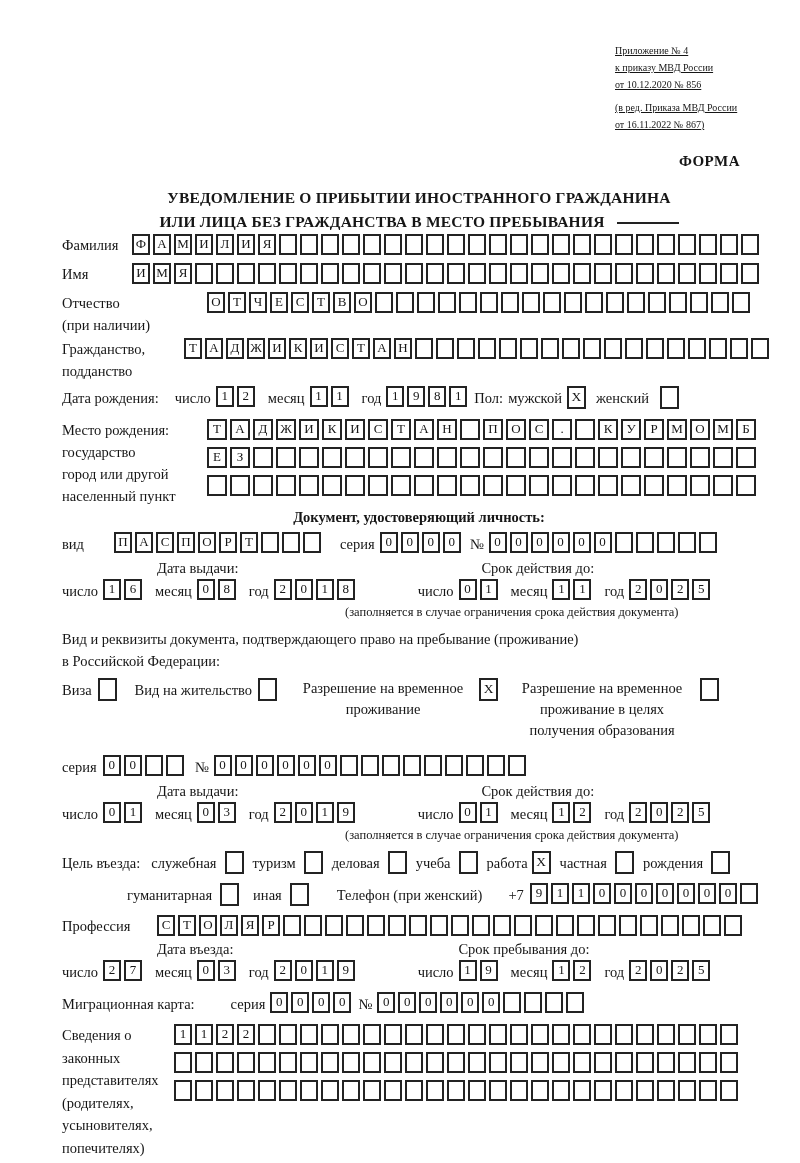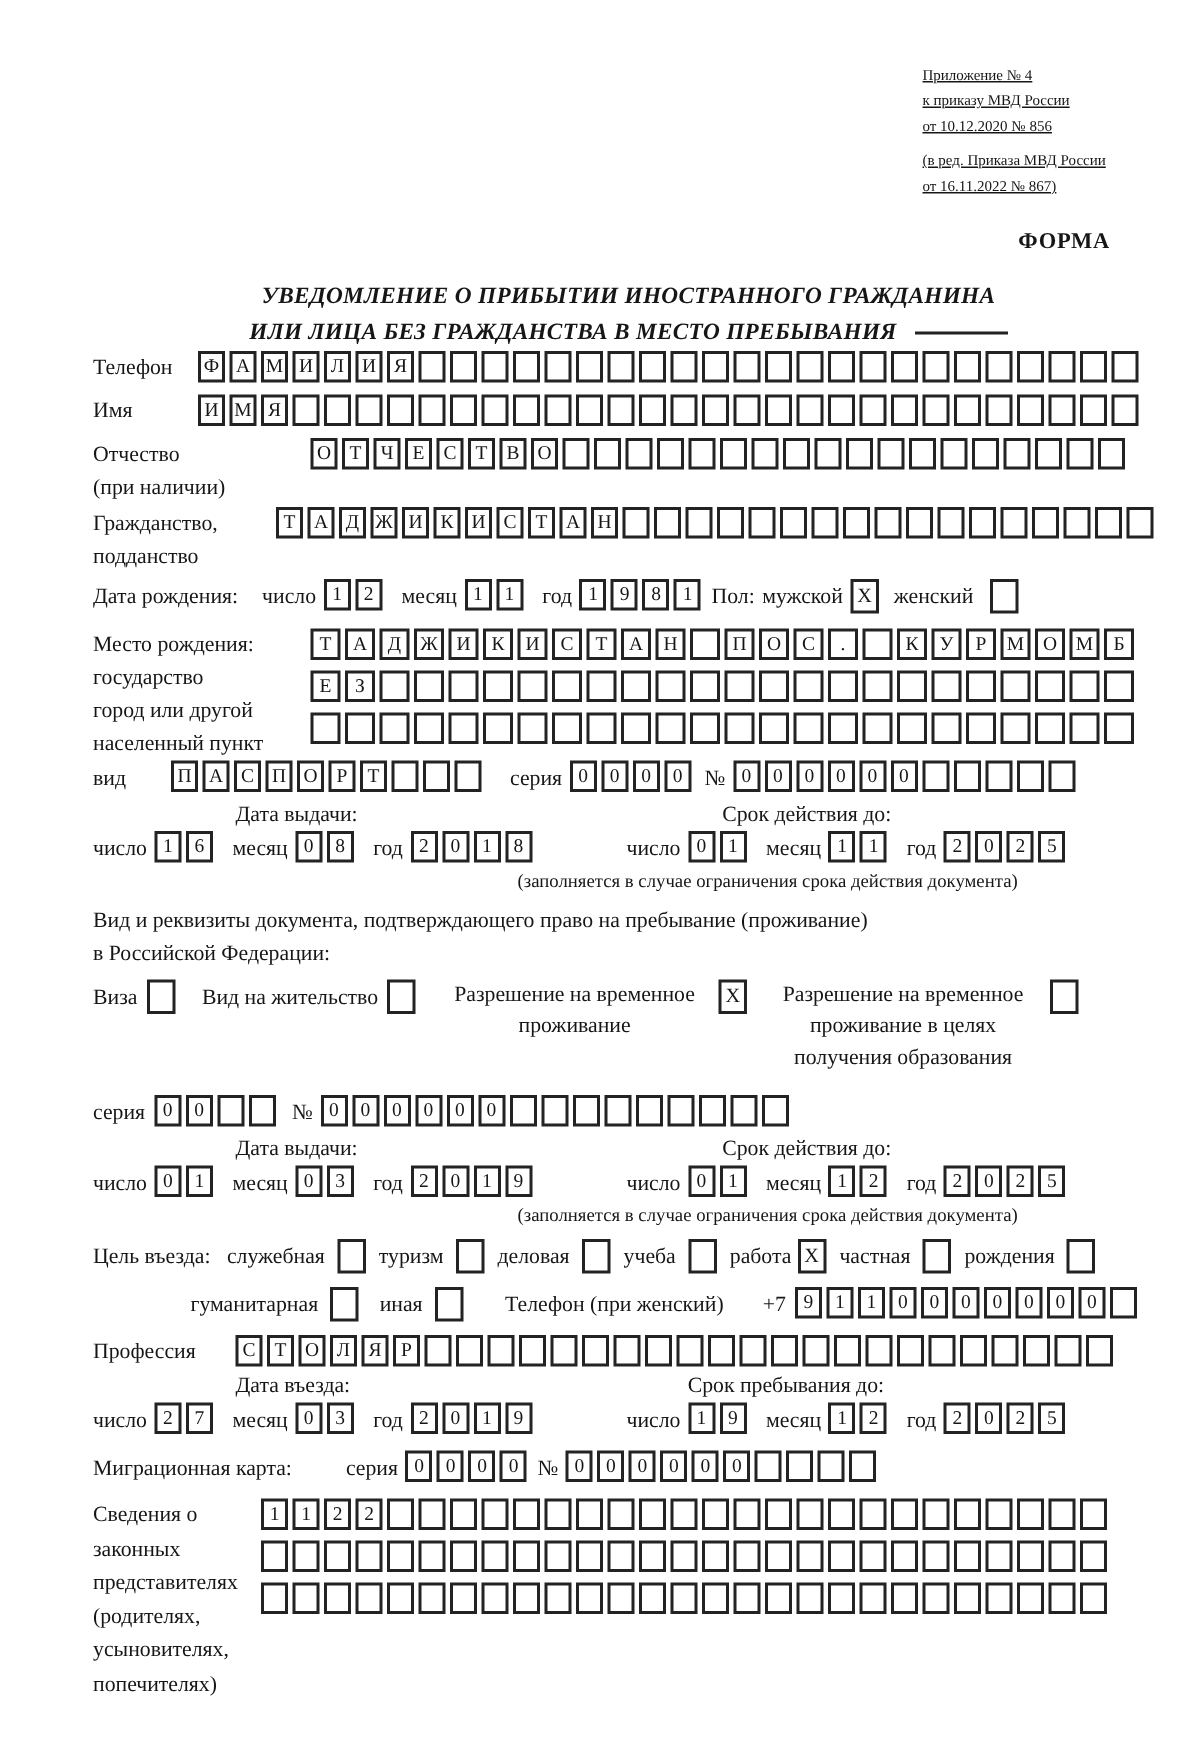--- a/index.html
+++ b/index.html
@@ -10,21 +10,21 @@
     font-family: "Liberation Serif", "DejaVu Serif", serif;
     font-size: 14.5px;
   }
   .page { padding: 42px 24px 0 62px; position: relative; }
 
   .appendix { margin-left: 553px; font-size: 10px; line-height: 17px; text-decoration: underline; }
   .appendix .amend { margin-top: 6px; }
 
   .forma { text-align: right; margin: 20px 36px 0 0; font-weight: bold; font-size: 15px; letter-spacing: .5px; }
 
-  .title { text-align: center; font-weight: bold; font-size: 15.5px; line-height: 24px; margin: 16px 0 0 0; letter-spacing: .2px; font-style: italic; }
+  .title { text-align: center; font-weight: bold; font-size: 15.5px; line-height: 24px; margin: 16px 0 0 0; letter-spacing: .2px; }
   .uline { display: inline-block; width: 62px; border-bottom: 2.2px solid #222; margin-left: 12px; transform: translateY(-3px); }
 
   .sec1 { margin: 18px 0 14px 2px; font-weight: bold; font-size: 14.8px; letter-spacing: .3px; white-space: nowrap; }
 
   .row { display: flex; align-items: flex-start; margin-bottom: 7px; }
   .lbl { line-height: 22px; flex: none; }
   .sub { line-height: 22px; }
   .w70 { width: 70px; } .w145 { width: 145px; } .w122 { width: 122px; } .w46 { width: 46px; } .w95 { width: 95px; }
 
   .boxes { white-space: nowrap; }
@@ -82,21 +82,21 @@
 
   <div class="title">
     <div>УВЕДОМЛЕНИЕ О ПРИБЫТИИ ИНОСТРАННОГО ГРАЖДАНИНА</div>
     <div>
       <span>ИЛИ ЛИЦА БЕЗ ГРАЖДАНСТВА В МЕСТО ПРЕБЫВАНИЯ</span><span class="uline"></span>
     </div>
   </div>
 
 
   <div class="row">
-    <div class="lbl w70">Телефон</div>
+    <div class="lbl w70">Фамилия</div>
     <div class="boxes"><span class="cell">Ф</span><span class="cell">А</span><span class="cell">М</span><span class="cell">И</span><span class="cell">Л</span><span class="cell">И</span><span class="cell">Я</span><span class="cell">&nbsp;</span><span class="cell">&nbsp;</span><span class="cell">&nbsp;</span><span class="cell">&nbsp;</span><span class="cell">&nbsp;</span><span class="cell">&nbsp;</span><span class="cell">&nbsp;</span><span class="cell">&nbsp;</span><span class="cell">&nbsp;</span><span class="cell">&nbsp;</span><span class="cell">&nbsp;</span><span class="cell">&nbsp;</span><span class="cell">&nbsp;</span><span class="cell">&nbsp;</span><span class="cell">&nbsp;</span><span class="cell">&nbsp;</span><span class="cell">&nbsp;</span><span class="cell">&nbsp;</span><span class="cell">&nbsp;</span><span class="cell">&nbsp;</span><span class="cell">&nbsp;</span><span class="cell">&nbsp;</span><span class="cell">&nbsp;</span></div>
   </div>
 
   <div class="row">
     <div class="lbl w70">Имя</div>
     <div class="boxes"><span class="cell">И</span><span class="cell">М</span><span class="cell">Я</span><span class="cell">&nbsp;</span><span class="cell">&nbsp;</span><span class="cell">&nbsp;</span><span class="cell">&nbsp;</span><span class="cell">&nbsp;</span><span class="cell">&nbsp;</span><span class="cell">&nbsp;</span><span class="cell">&nbsp;</span><span class="cell">&nbsp;</span><span class="cell">&nbsp;</span><span class="cell">&nbsp;</span><span class="cell">&nbsp;</span><span class="cell">&nbsp;</span><span class="cell">&nbsp;</span><span class="cell">&nbsp;</span><span class="cell">&nbsp;</span><span class="cell">&nbsp;</span><span class="cell">&nbsp;</span><span class="cell">&nbsp;</span><span class="cell">&nbsp;</span><span class="cell">&nbsp;</span><span class="cell">&nbsp;</span><span class="cell">&nbsp;</span><span class="cell">&nbsp;</span><span class="cell">&nbsp;</span><span class="cell">&nbsp;</span><span class="cell">&nbsp;</span></div>
   </div>
 
   <div class="row" style="margin-bottom:2px">
     <div class="lbl w145">
@@ -136,20 +136,21 @@
       <div>город или другой</div>
       <div>населенный пункт</div>
     </div>
     <div class="wide">
       <div class="boxes brow"><span class="cell">Т</span><span class="cell">А</span><span class="cell">Д</span><span class="cell">Ж</span><span class="cell">И</span><span class="cell">К</span><span class="cell">И</span><span class="cell">С</span><span class="cell">Т</span><span class="cell">А</span><span class="cell">Н</span><span class="cell">&nbsp;</span><span class="cell">П</span><span class="cell">О</span><span class="cell">С</span><span class="cell">.</span><span class="cell">&nbsp;</span><span class="cell">К</span><span class="cell">У</span><span class="cell">Р</span><span class="cell">М</span><span class="cell">О</span><span class="cell">М</span><span class="cell">Б</span></div>
       <div class="boxes brow"><span class="cell">Е</span><span class="cell">З</span><span class="cell">&nbsp;</span><span class="cell">&nbsp;</span><span class="cell">&nbsp;</span><span class="cell">&nbsp;</span><span class="cell">&nbsp;</span><span class="cell">&nbsp;</span><span class="cell">&nbsp;</span><span class="cell">&nbsp;</span><span class="cell">&nbsp;</span><span class="cell">&nbsp;</span><span class="cell">&nbsp;</span><span class="cell">&nbsp;</span><span class="cell">&nbsp;</span><span class="cell">&nbsp;</span><span class="cell">&nbsp;</span><span class="cell">&nbsp;</span><span class="cell">&nbsp;</span><span class="cell">&nbsp;</span><span class="cell">&nbsp;</span><span class="cell">&nbsp;</span><span class="cell">&nbsp;</span><span class="cell">&nbsp;</span></div>
       <div class="boxes"><span class="cell">&nbsp;</span><span class="cell">&nbsp;</span><span class="cell">&nbsp;</span><span class="cell">&nbsp;</span><span class="cell">&nbsp;</span><span class="cell">&nbsp;</span><span class="cell">&nbsp;</span><span class="cell">&nbsp;</span><span class="cell">&nbsp;</span><span class="cell">&nbsp;</span><span class="cell">&nbsp;</span><span class="cell">&nbsp;</span><span class="cell">&nbsp;</span><span class="cell">&nbsp;</span><span class="cell">&nbsp;</span><span class="cell">&nbsp;</span><span class="cell">&nbsp;</span><span class="cell">&nbsp;</span><span class="cell">&nbsp;</span><span class="cell">&nbsp;</span><span class="cell">&nbsp;</span><span class="cell">&nbsp;</span><span class="cell">&nbsp;</span><span class="cell">&nbsp;</span></div>
     </div>
   </div>
 
+  <div class="doc-head">Документ, удостоверяющий личность:</div>
 
   <div class="row" style="margin-bottom:4px">
     <span class="inline-lbl w46">вид</span>
     <span class="boxes"><span class="cell">П</span><span class="cell">А</span><span class="cell">С</span><span class="cell">П</span><span class="cell">О</span><span class="cell">Р</span><span class="cell">Т</span><span class="cell">&nbsp;</span><span class="cell">&nbsp;</span><span class="cell">&nbsp;</span></span>
     <span class="dlabel" style="margin-left:16px">серия</span>
     <span class="boxes"><span class="cell">0</span><span class="cell">0</span><span class="cell">0</span><span class="cell">0</span></span>
     <span class="dlabel" style="margin-left:6px">№</span>
     <span class="boxes"><span class="cell">0</span><span class="cell">0</span><span class="cell">0</span><span class="cell">0</span><span class="cell">0</span><span class="cell">0</span><span class="cell">&nbsp;</span><span class="cell">&nbsp;</span><span class="cell">&nbsp;</span><span class="cell">&nbsp;</span><span class="cell">&nbsp;</span></span>
   </div>
 

